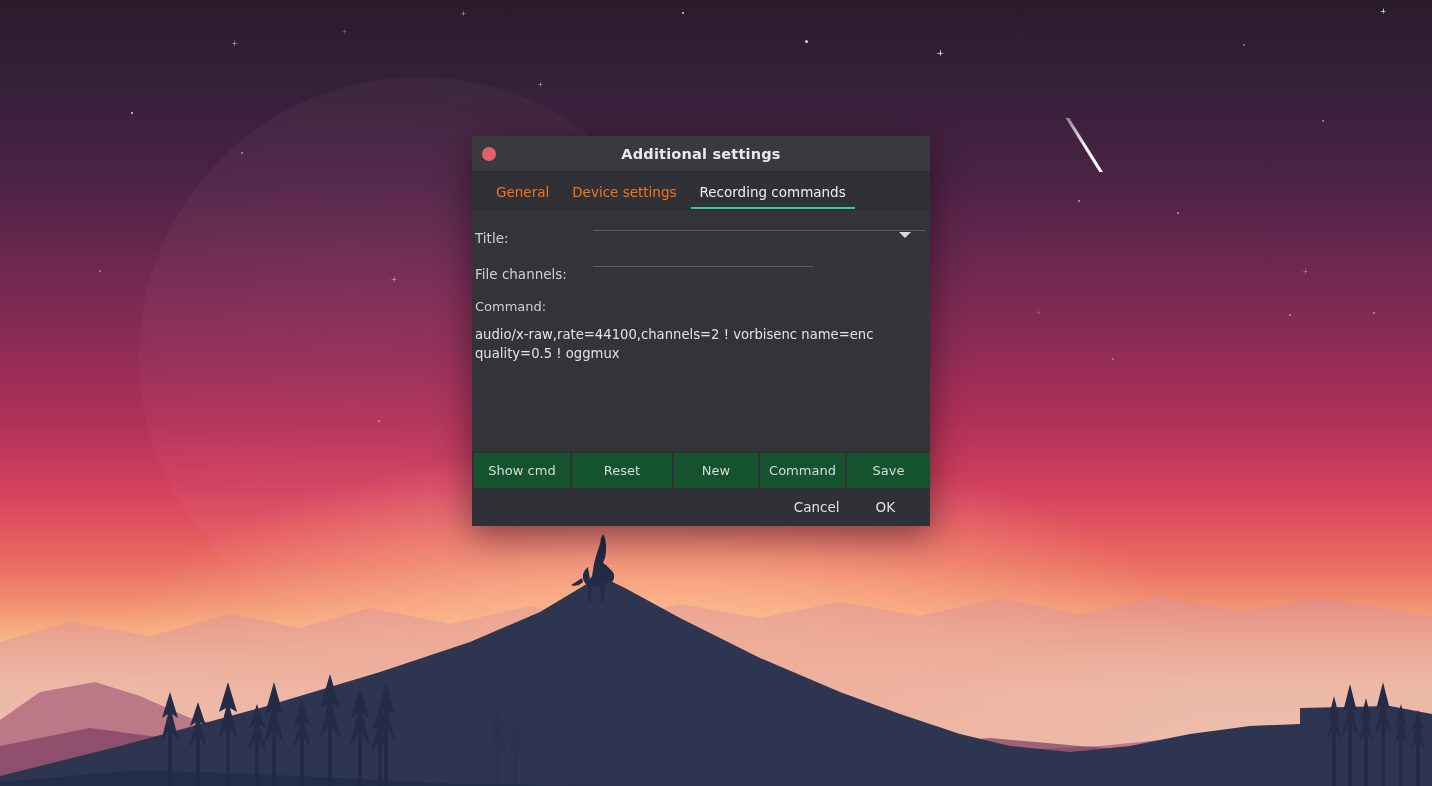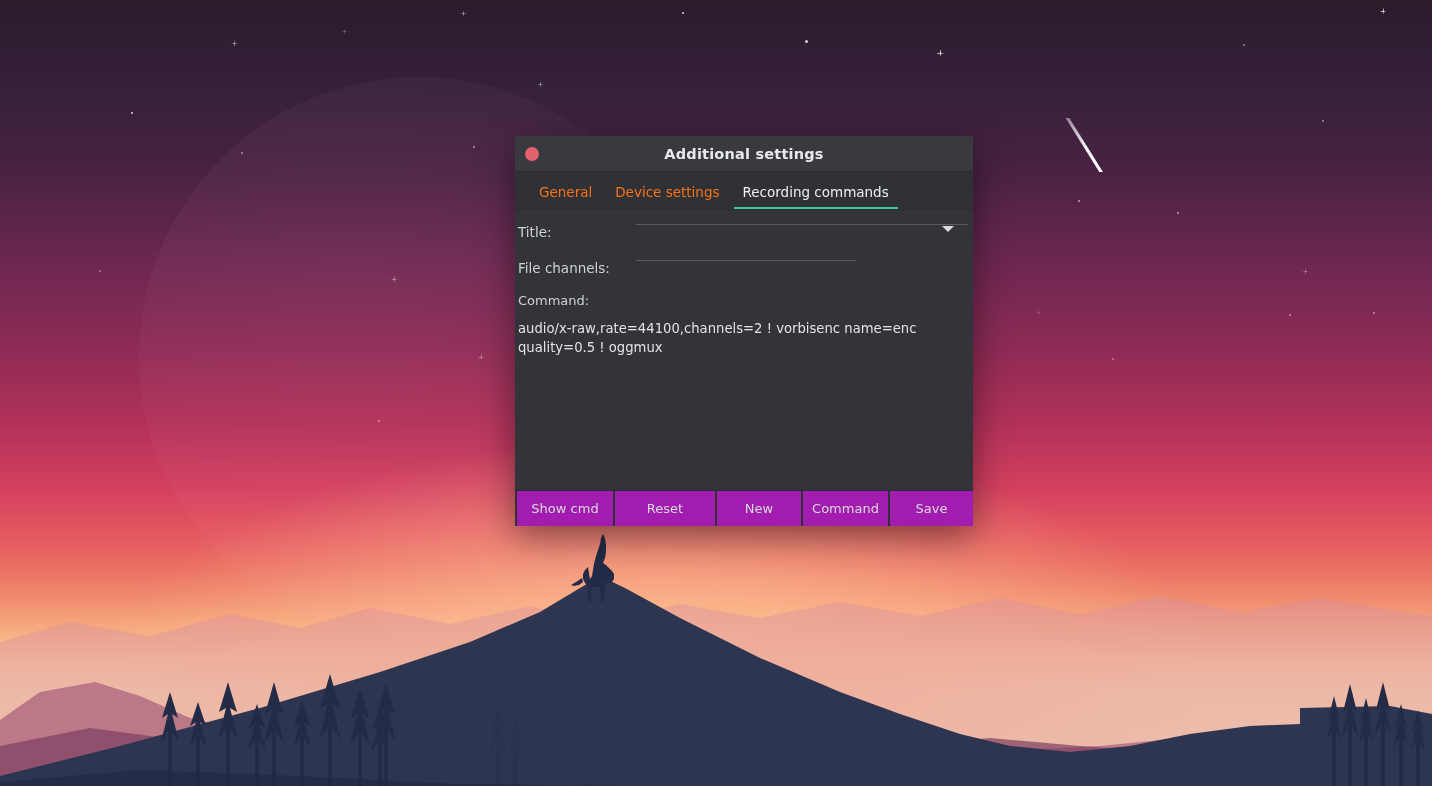--- a/index.html
+++ b/index.html
@@ -55,21 +55,21 @@
   .shooting i {
     position:absolute; left:0; top:0; width:100%; height:100%;
     background:linear-gradient(102deg, rgba(255,255,255,0) 0%, rgba(255,255,255,0) 6%, #fff 52%, #fff 96%, rgba(255,255,255,0) 100%);
     -webkit-mask-image:linear-gradient(58deg, transparent 47.4%, #000 48.4%, #000 50.4%, transparent 51.4%);
             mask-image:linear-gradient(58deg, transparent 47.4%, #000 48.4%, #000 50.4%, transparent 51.4%);
   }
   .land { position:absolute; left:0; bottom:0; width:1432px; height:340px; }
 
   
   #dialog {
-    position:absolute; left:515px; top:136px; width:458px; height:390px;
+    position:absolute; left:472px; top:136px; width:458px; height:390px;
     background:#32343a;
     box-shadow:0 10px 34px rgba(0,0,0,0.45);
     display:flex; flex-direction:column;
     color:#d8d9dc;
   }
   .titlebar {
     height:36px; flex:0 0 36px; background:#383a40;
     display:flex; align-items:center; position:relative;
     border-bottom:1px solid #2a2c31;
   }
@@ -93,21 +93,21 @@
   }
   .tab + .tab { margin-left:5px; }
   .tab.active { color:#eceef0; }
   .tab.active::after {
     content:""; position:absolute; left:0; right:0; bottom:0;
     height:2.5px; background:#3dc9a0;
   }
 
   .body { flex:1 1 auto; padding:14px 0 0 0; position:relative; }
 
-  .row { display:flex; align-items:flex-start; padding:0 0 0 3px; }
+  .row { display:flex; align-items:flex-start; padding:0 0 0 3px;margin-top:6px; }
   .lbl {
     width:118px; flex:0 0 118px; font-size:13.5px; color:#cfd1d5;
     padding-left:0px;
   }
   .fieldwrap { position:relative; flex:1 1 auto; }
   .field {
     font-size:13.5px; color:#e4e5e8; background:transparent; border:0;
     outline:none; width:100%; padding:0 0 8px 0; font-family:inherit;
   }
   .underline { height:1px; background:#5a5c62; }
@@ -130,21 +130,21 @@
     background:transparent; border:0; outline:none; resize:none;
     width:100%; height:92px; font-family:inherit;
   }
 
   .btnrow {
     display:flex; gap:2px; padding:0 0 0 2px;
     background:#2f3136; height:36px; align-items:stretch;
     border-top:1px solid #2a2c31;
   }
   .btn {
-    background:#a21caf; border:0; outline:none; color:#d9dade;
+    background:#14532d; border:0; outline:none; color:#d9dade;
     font-size:13px; font-family:inherit; cursor:pointer;
     display:flex; align-items:center; justify-content:center;
   }
   .btn:nth-child(1){ flex:0 0 96px; }
   .btn:nth-child(2){ flex:0 0 100px; }
   .btn:nth-child(3){ flex:0 0 84px; }
   .btn:nth-child(4){ flex:0 0 85px; }
   .btn:nth-child(5){ flex:1 1 auto; }
 
   .footer {
@@ -286,13 +286,17 @@
   </div>
 
   <div class="btnrow">
     <button class="btn">Show cmd</button>
     <button class="btn">Reset</button>
     <button class="btn">New</button>
     <button class="btn">Command</button>
     <button class="btn">Save</button>
   </div>
 
+  <div class="footer">
+    <button class="fbtn">Cancel</button>
+    <button class="fbtn" id="ok-button">OK</button>
+  </div>
 </div>
 
 </body></html>

